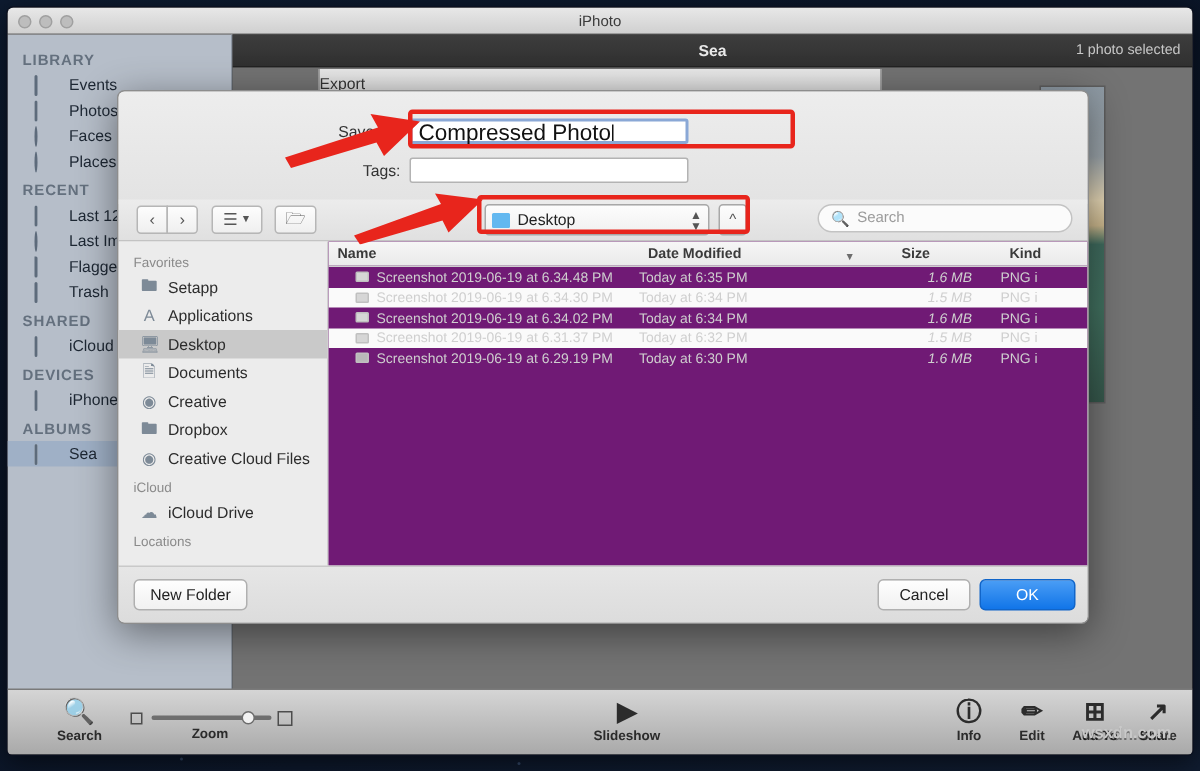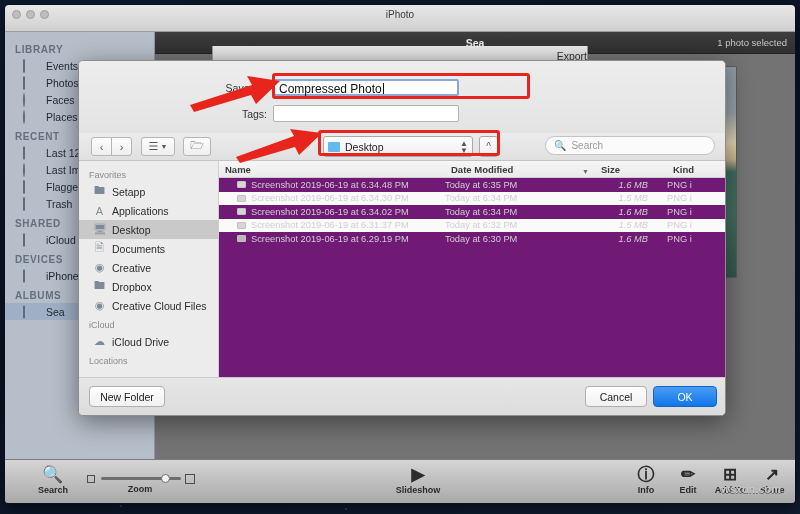--- a/index.html
+++ b/index.html
@@ -21,21 +21,21 @@
   
   .iphoto {
     position:absolute; left:4px; top:4px; width:792px; height:500px;
     background:#2e2e2e;
     border:1px solid #0a1020;
     border-radius:5px 5px 4px 4px;
     overflow:hidden;
     box-shadow:0 4px 18px rgba(0,0,0,.55);
   }
   .titlebar {
-    height:27px;
+    height:18px;
     background:linear-gradient(#e8e8e8,#d0d0d0);
     border-bottom:1px solid #9b9b9b;
     position:relative;
   }
   .traffic { position:absolute; left:7px; top:5px; display:flex; gap:5px; }
   .traffic i { width:9px; height:9px; border-radius:50%; display:block;
                background:#bdbdbd; border:1px solid #a0a0a0; }
   .title-text {
     text-align:center; font-size:10px; color:#3b3b3b; line-height:19px;
   }
@@ -104,39 +104,39 @@
   .zoom-slider .mini { position:absolute; top:3px; width:8px; height:8px; border:1px solid #4d4d4d; }
   .zoom-slider .mini.l { left:0; }
   .zoom-slider .mini.r { right:0; width:10px; height:10px; top:2px; }
 
   
   .export-sheet {
     position:absolute; left:212px; top:46px; width:376px; height:22px;
     background:linear-gradient(#e9e9e9,#d4d4d4);
     border:1px solid #9a9a9a; border-top:none;
     border-radius:0 0 4px 4px;
-    text-align:right; font-size:10.5px; color:#333; line-height:21px;
+    text-align:left; font-size:10.5px; color:#333; line-height:21px;
   }
 
   
   .save-dialog {
     position:absolute; left:78px; top:60px; width:648px; height:356px;
     background:#e9e9e9;
     border:1px solid #8d8d8d;
     border-radius:5px;
     box-shadow:0 6px 26px rgba(0,0,0,.45);
     overflow:hidden;
     font-size:10.5px; color:#222;
   }
   .sd-head { height:75px; background:linear-gradient(#ededed,#e3e3e3); position:relative; }
   .field-row { position:absolute; display:flex; align-items:center; }
   .field-label { width:62px; text-align:right; font-size:10.5px; color:#333; padding-right:6px; }
   .txtfield {
     background:#fff; border:1px solid #b3b3b3; border-radius:2px;
-    height:17px; line-height:16px; padding:0 4px; font-size:12px; color:#111;
+    height:17px; line-height:16px; padding:0 4px; font-size:15px; color:#111;
   }
   .saveas-field { width:186px; border:2px solid #8aa8d6; position:relative; }
   .caret { display:inline-block; width:1px; height:11px; background:#111; vertical-align:-1px; margin-left:1px;}
   .tags-field { width:186px; }
 
   .sd-nav {
     position:absolute; top:72px; left:0; right:0; height:28px;
     border-bottom:1px solid #c3c3c3;
     background:linear-gradient(#ececec,#e0e0e0);
   }
@@ -182,21 +182,21 @@
   .fav-ico { width:13px; flex:0 0 13px; text-align:center; font-size:11px; color:#7d8a97; }
 
   .list-pane { flex:1; background:#701a75; position:relative; overflow:hidden; }
   .lp-header {
     display:flex; height:17px; background:linear-gradient(#f6f6f6,#eaeaea);
     border-bottom:1px solid #cecece; font-size:9.5px; color:#3a3a3a; align-items:center;
   }
   .lp-header > div { padding-left:6px; position:relative; font-weight:bold;}
   .col-name { flex:1 1 auto; }
   .col-date { width:150px; }
-  .col-size { width:72px; }
+  .col-size { width:72px;margin-left:19px; }
   .col-kind { width:58px; }
   .sort-caret { position:absolute; right:6px; top:4px; font-size:7px; color:#6d6d6d; }
   .lp-row { display:flex; height:13.5px; align-items:center; font-size:9.3px; color:#cfcfcf; }
   .lp-row:nth-child(odd) { background:#fafafa; }
   .lp-row .col-name { display:flex; align-items:center; gap:5px; padding-left:18px; }
   .file-ico {
     width:9px; height:7px; background:#d6d6d6; border:1px solid #c0c0c0; border-radius:1px;
     flex:0 0 9px;
   }
   .file-ico.alt { background:#b9b9b9; }

